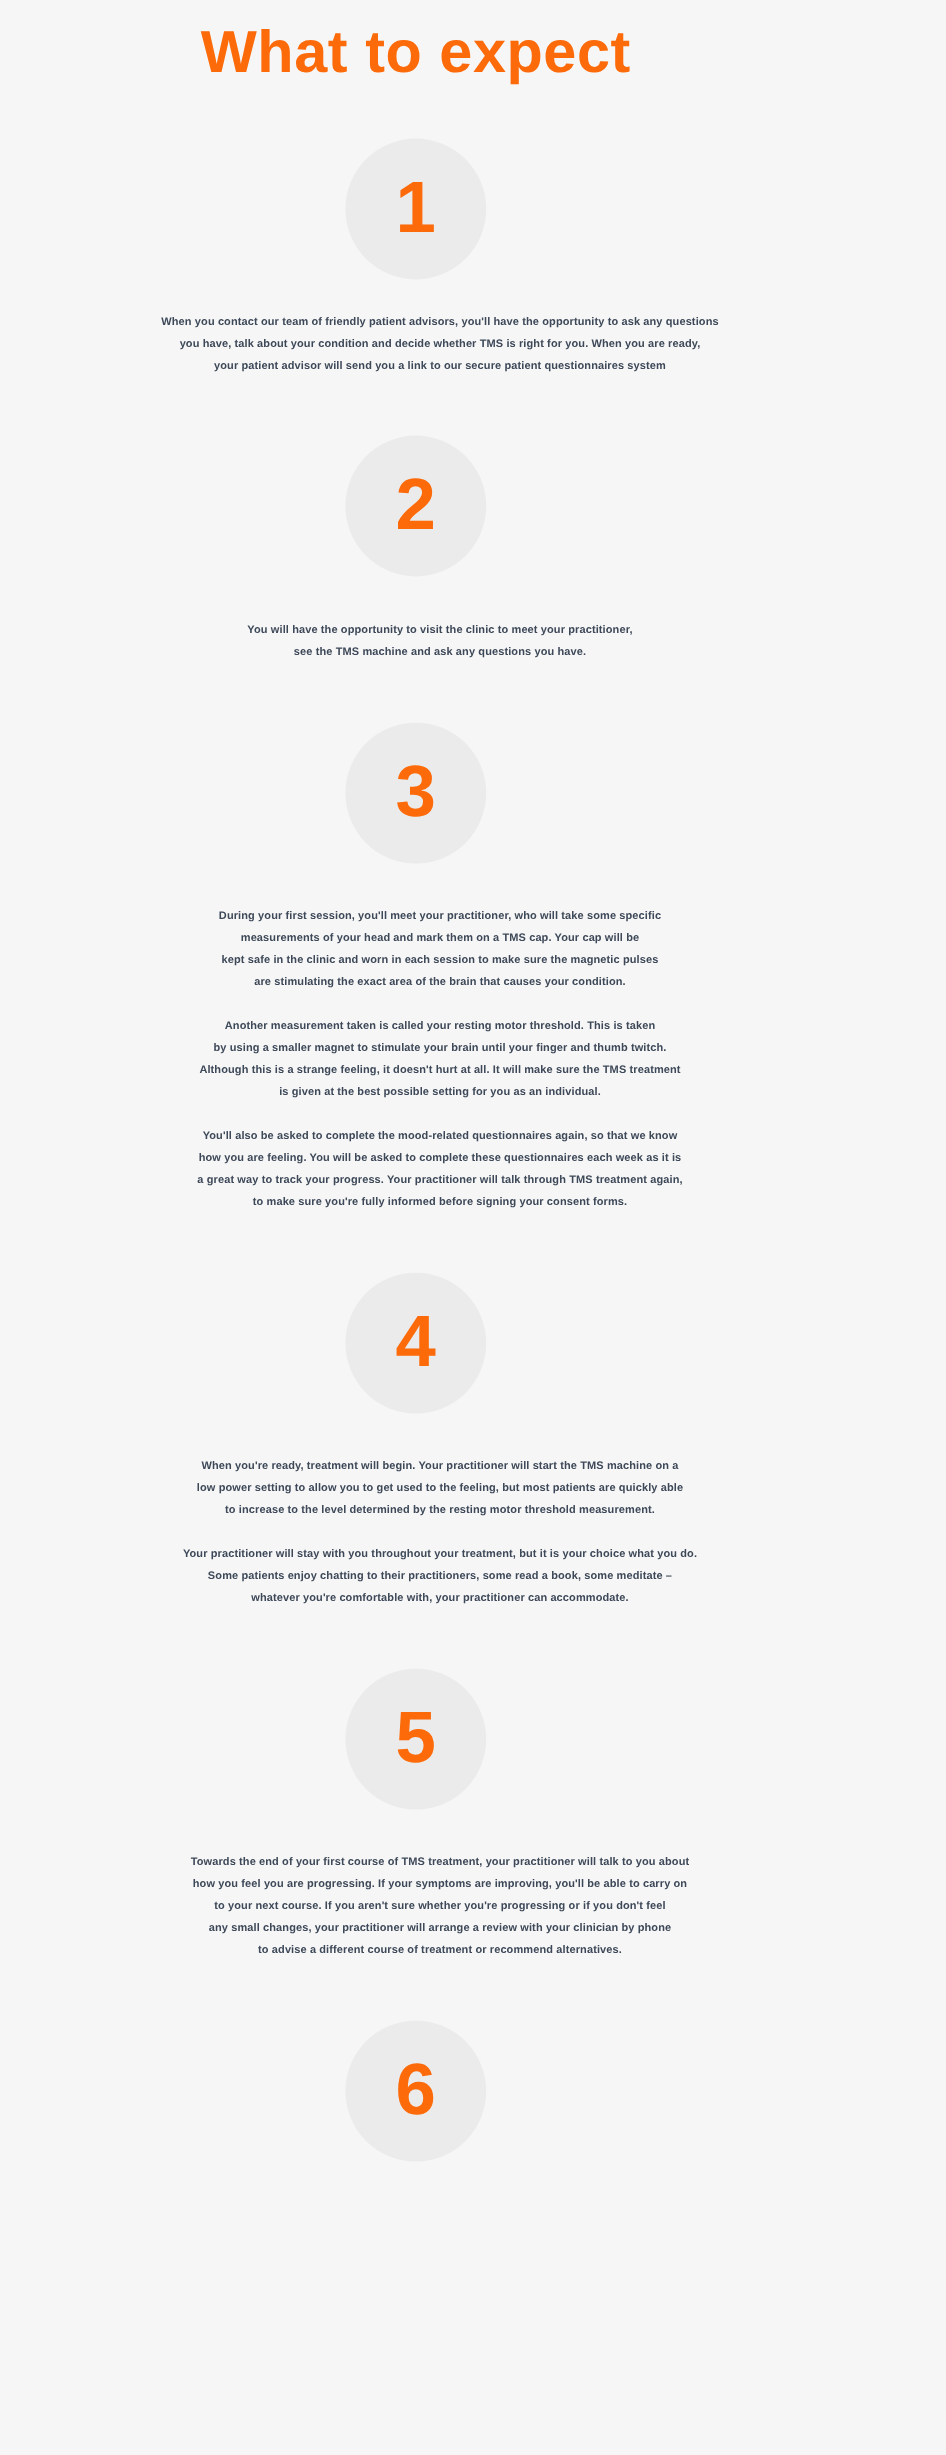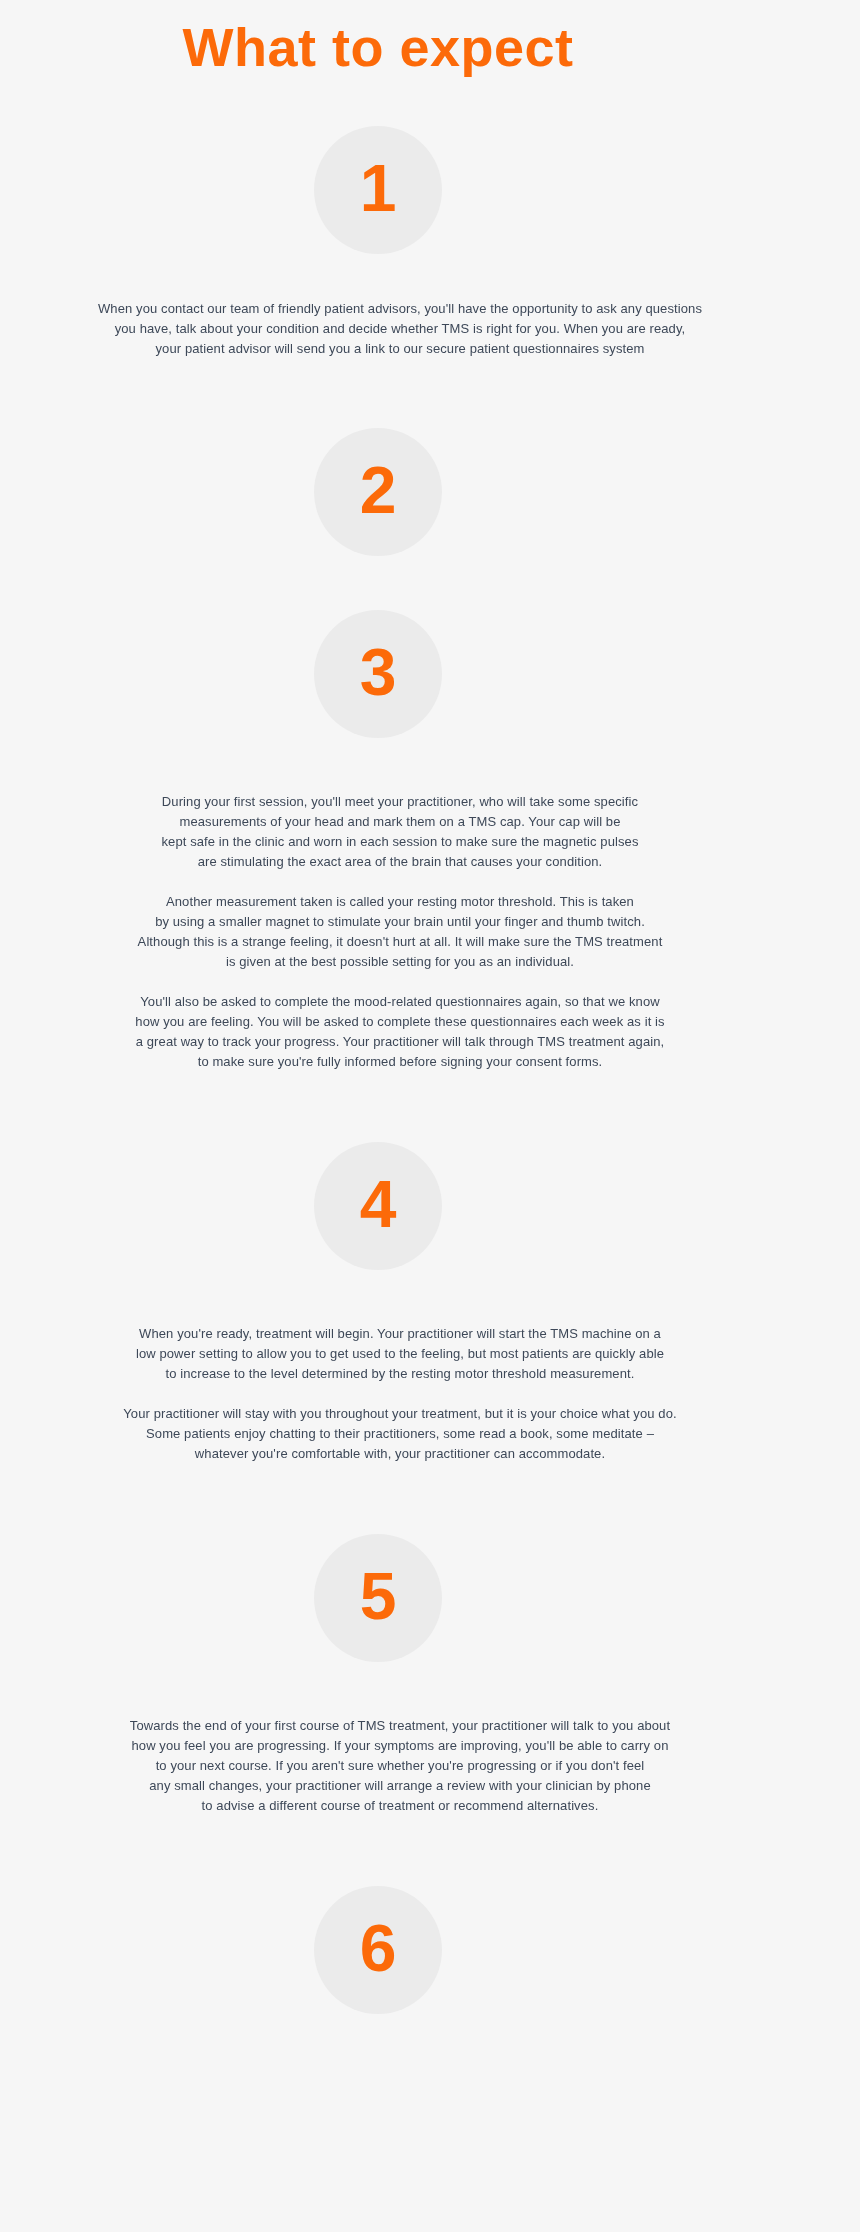--- a/index.html
+++ b/index.html
@@ -77,25 +77,25 @@
 
   .step-body {
     width: 800px;
     margin: 0 auto;
     text-align: center;
   }
 
   .step-para {
     color: #3d4858;
     font-family: "Liberation Sans", sans-serif;
-    font-size: 13px;
-    font-weight: normal;
+    font-size: 10px;
+    font-weight: bold;
     line-height: 20px;
     letter-spacing: 0.1px;
-    margin: 16px;
+    margin: 0;
     padding: 0;
     text-align: center;
     white-space: pre-line;
   }
 
   .step-para + .step-para {
     margin-top: 20px;
   }
 
   
@@ -137,20 +137,24 @@
 you have, talk about your condition and decide whether TMS is right for you. When you are ready,
 your patient advisor will send you a link to our secure patient questionnaires system</p>
       </div>
     </li>
 
     <li class="step step-2">
       <div class="step-badge-row">
         <div class="step-badge">
           <span class="step-number">2</span>
         </div>
+      </div>
+      <div class="step-body">
+        <p class="step-para">You will have the opportunity to visit the clinic to meet your practitioner,
+see the TMS machine and ask any questions you have.</p>
       </div>
     </li>
 
     <li class="step step-3">
       <div class="step-badge-row">
         <div class="step-badge">
           <span class="step-number">3</span>
         </div>
       </div>
       <div class="step-body">

